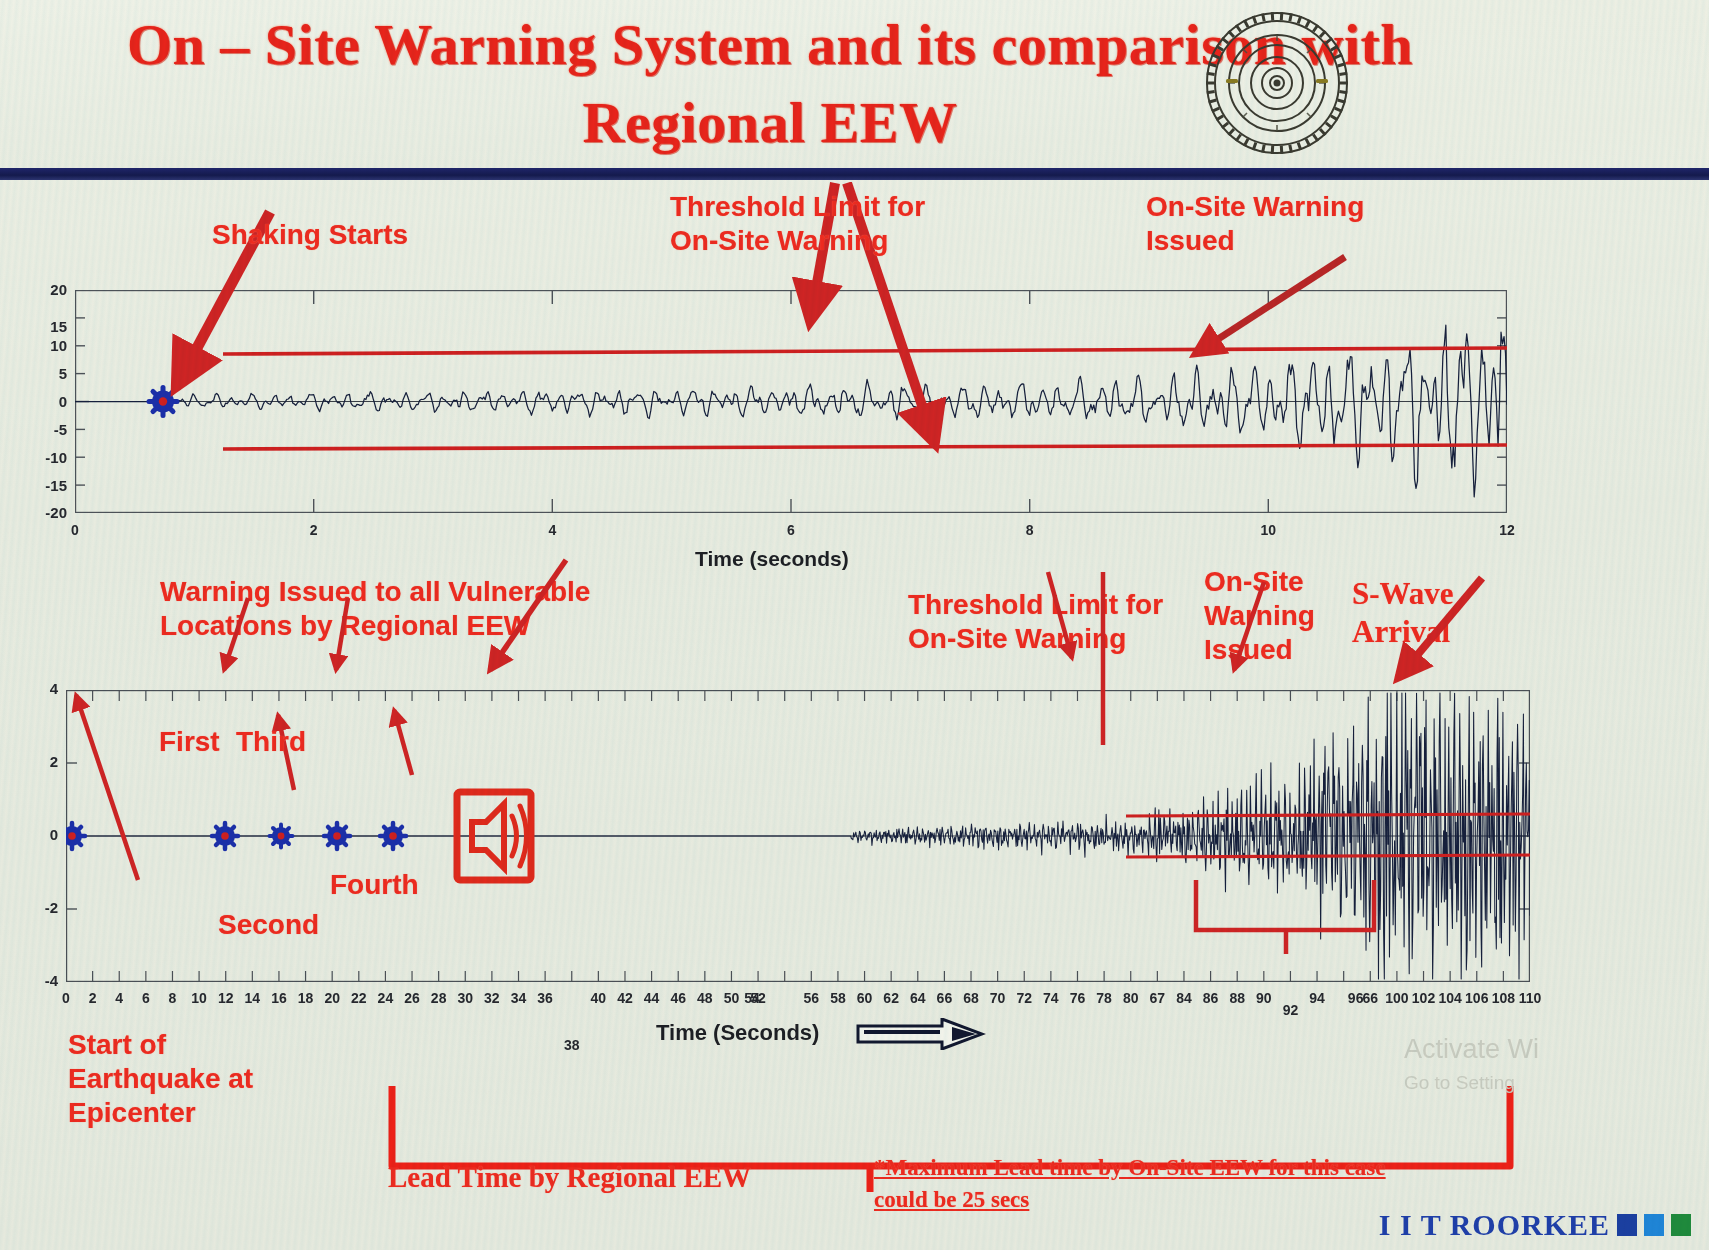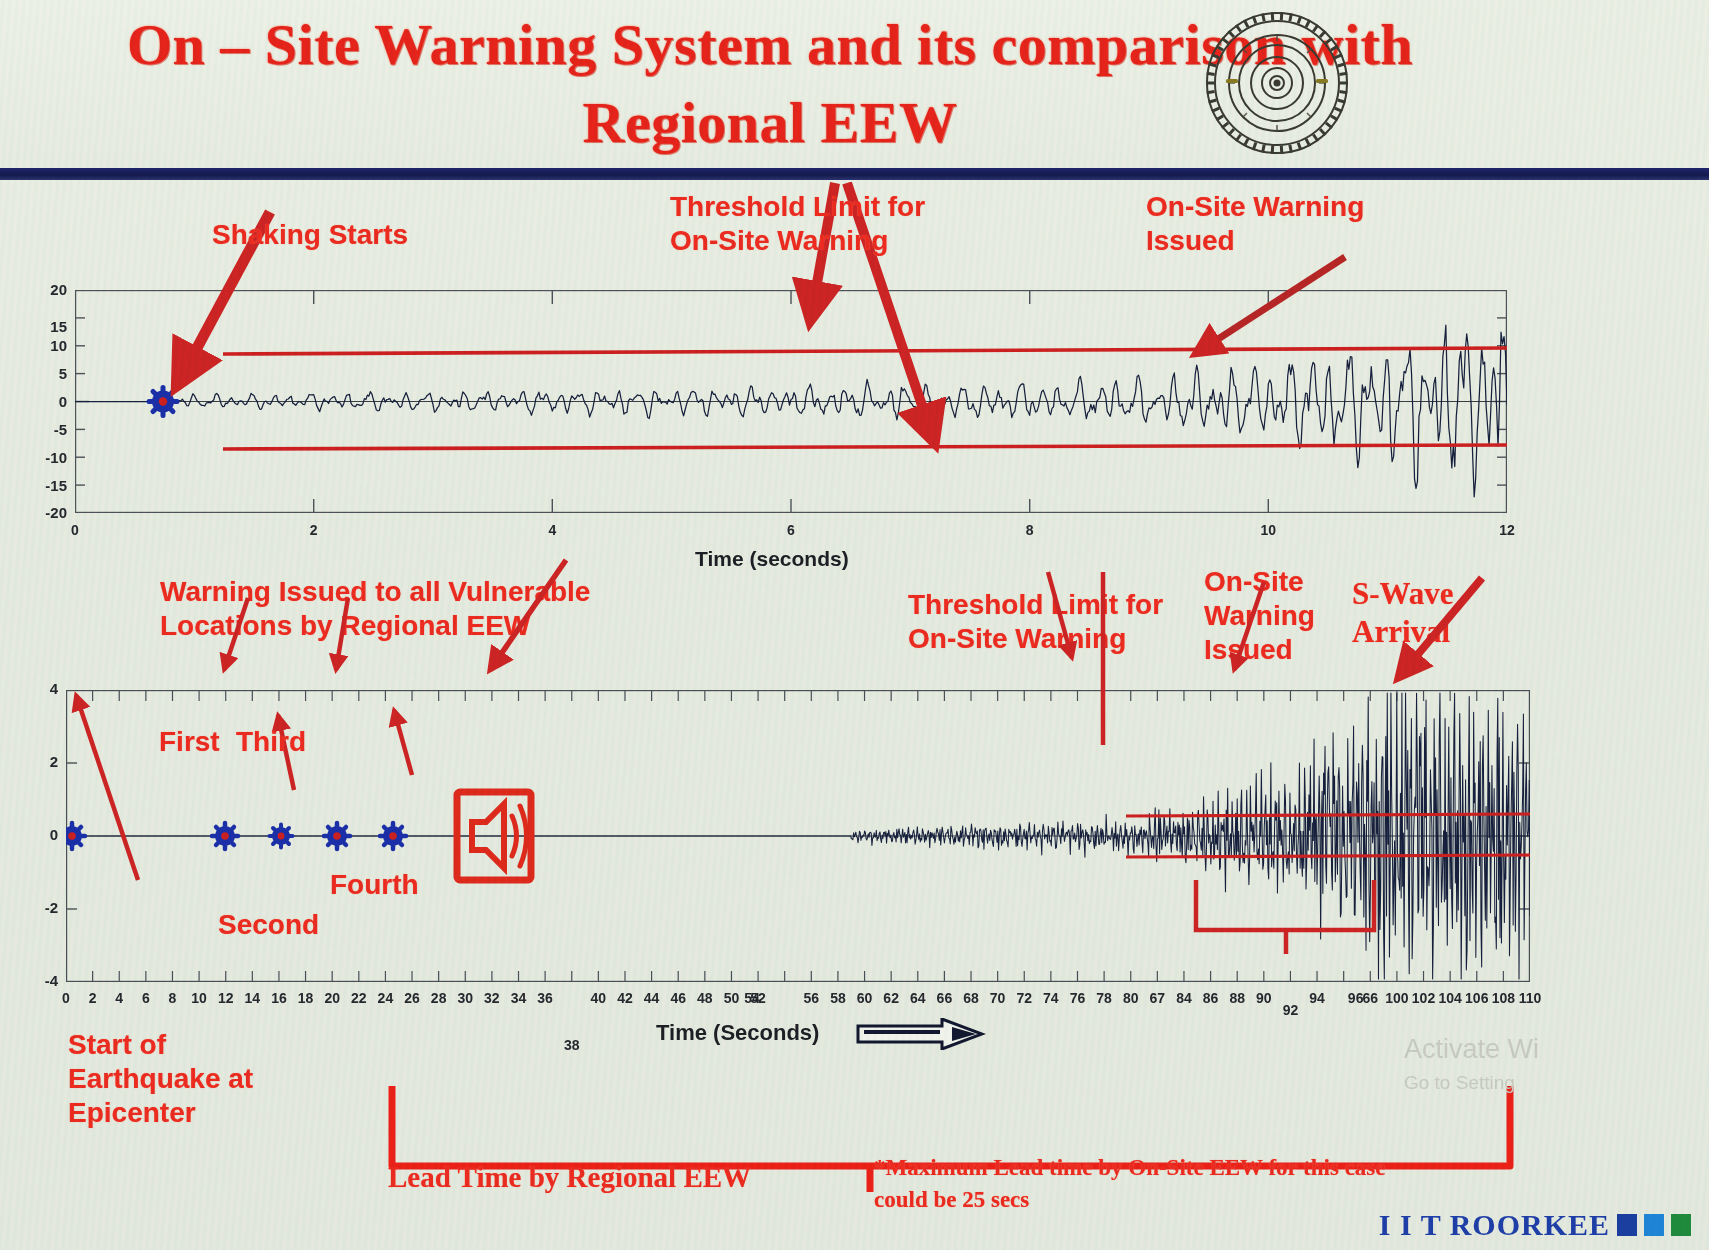--- a/index.html
+++ b/index.html
@@ -565,21 +565,21 @@
 Earthquake at
 Epicenter</div>
 
 
   <svg style="position:absolute; left:330px; top:1080px;" width="1240" height="115" viewBox="0 0 1240 115">
     <path d="M62 6 L62 86 L540 86 L540 112 M540 86 L1180 86 L1180 6" fill="none" stroke="#ee2118" stroke-width="7" stroke-linejoin="round"></path>
   </svg>
 
   <div class="ann serif" style="left:388px; top:1160px; font-size:29px;">Lead Time by Regional EEW</div>
 
-  <div class="ann serif" style="left:874px; top:1152px; width:600px; font-size:23px; line-height:32px;">*Maximum Lead time by On-Site EEW for this case
+  <div class="ann serif" style="left:874px; top:1152px; width:600px; font-size:23px; line-height:32px;text-decoration:underline;">*Maximum Lead time by On-Site EEW for this case
 could be 25 secs</div>
 
   <div id="watermark">
     <div>Activate Wi</div>
     <div class="w2">Go to Setting</div>
   </div>
 
   <div id="iitr">
     <span>I I T ROORKEE</span>
     <span class="sq" style="background:#1b3fa0;"></span>

